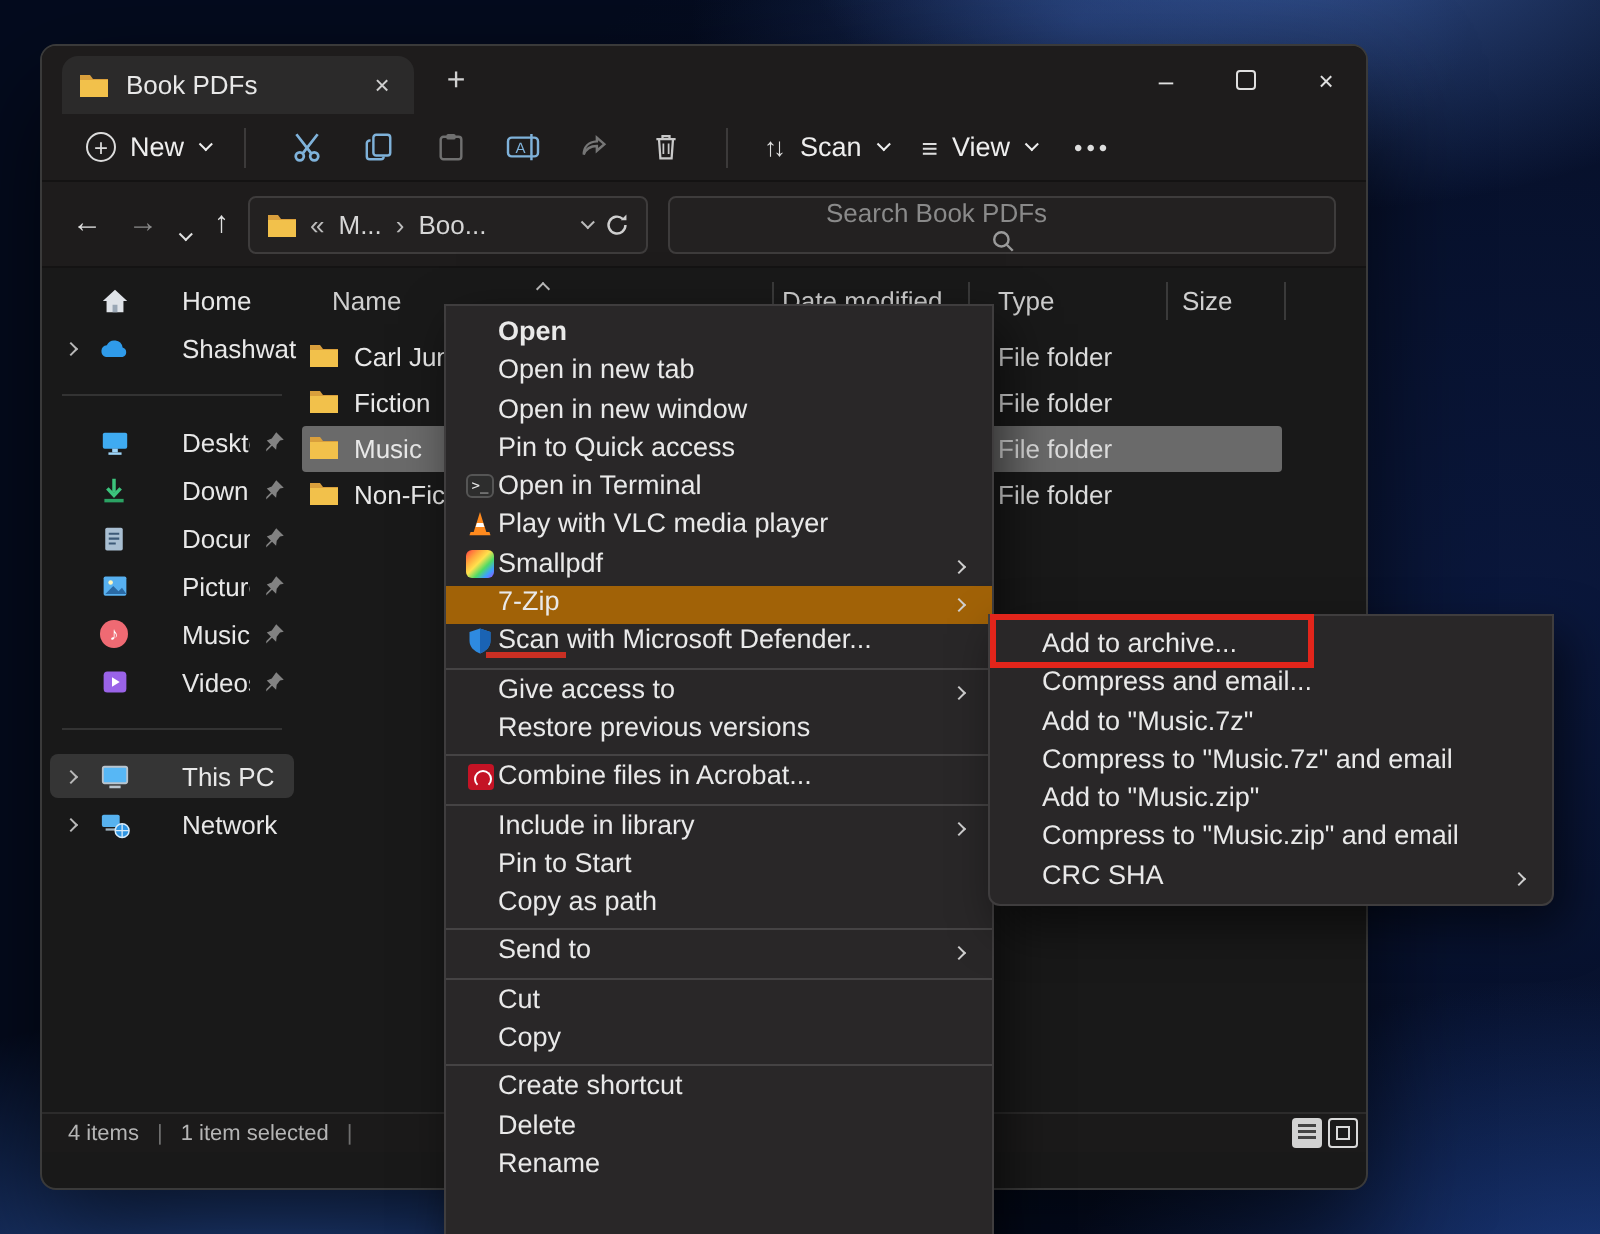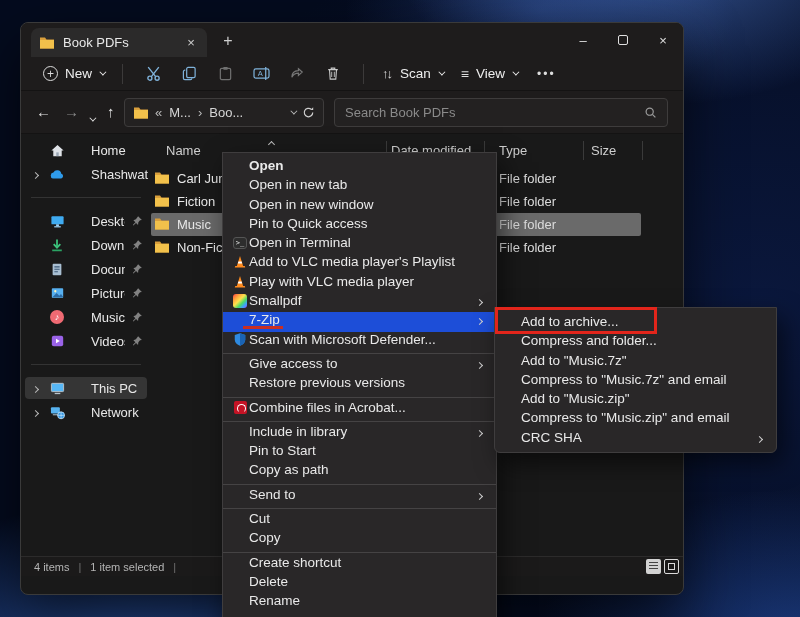--- a/index.html
+++ b/index.html
@@ -62,21 +62,21 @@
 
   
   .addressrow { position:absolute; left:0; top:68px; width:100%; height:43px; background:#1e1c1c;
     border-bottom:1px solid #141313; }
   .navbtn { position:absolute; top:12px; color:#e0e0e0; font-size:15px; }
   .addressbox, .searchbox {
     position:absolute; top:7px; height:29px; background:#232121; border:1px solid #3e3c3c;
     border-radius:4px; display:flex; align-items:center; font-size:13px; color:#d6d6d6;
   }
   .addressbox { left:103px; width:200px; padding:0 8px; gap:7px; }
-  .searchbox  { left:313px; width:334px; padding:0 10px; }
+  .searchbox  { left:313px; width:334px; padding:0 10px;flex-direction:column; }
   .searchbox input { flex:1; background:transparent; border:none; outline:none; color:#d6d6d6;
     font-family:"Liberation Sans",sans-serif; font-size:13px; }
   .searchbox input::placeholder { color:#8a8a8a; }
   .crumb { white-space:nowrap; }
   .crumb-sep { color:#bbb; }
   .addr-spacer { flex:1; }
 
   
   .main { position:absolute; left:0; top:111px; width:100%; height:442px; background:#191919; }
 
@@ -124,21 +124,21 @@
     box-shadow:6px 10px 24px rgba(0,0,0,.55); font-size:13.5px; color:#e9e9e9;
   }
   .menu.mainmenu { left:222px; top:152px; width:275px; height:480px; padding-top:5px; }
   .menu.submenu  { left:494px; top:307px; width:283px; height:146px; padding-top:6px; border-radius:0 0 6px 6px; }
   .mi { height:19.3px; display:flex; align-items:flex-start; padding:0 10px 0 8px; position:relative; }
   .mi .mico { width:18px; height:16px; flex:none; display:flex; align-items:center; justify-content:center; margin-right:0; }
   .mi .mlabel { flex:1; white-space:nowrap; overflow:hidden; padding-left:0; }
   .mi.noicon .mlabel { padding-left:18px; }
   .mi .mchev { flex:none; color:#cfcfcf; margin-right:4px; }
   .mi.bold { font-weight:bold; }
-  .mi.hl { background:#1d4ed8; }
+  .mi.hl { background:#a16207; }
   .msep { height:1px; background:#454344; margin:2px 0; }
   .term-badge { width:14px; height:12px; background:#2d2d2d; border:1px solid #555; border-radius:3px;
     color:#e8e8e8; font-size:7px; display:flex; align-items:center; justify-content:center; font-family:"DejaVu Sans Mono",monospace; }
   .smallpdf-badge { width:14px; height:14px; border-radius:3px;
     background:linear-gradient(135deg,#ff4040 0%,#ffa63d 25%,#ffe14d 45%,#4ddb66 65%,#3da0ff 82%,#9a4dff 100%); }
   .acrobat-badge { width:13px; height:13px; border-radius:2px; background:#c41325; position:relative; }
   .acrobat-badge::after { content:""; position:absolute; left:3px; top:3px; width:7px; height:7px;
     border:1.6px solid #fff; border-radius:50%; border-bottom-color:transparent; }
 
   
@@ -516,30 +516,20 @@
       <span class="mlabel">Open in Terminal</span>
     </div>
     <div class="mi">
       <span class="mico">
         <svg width="14" height="14" viewBox="0 0 16 16">
           <path d="M8 1.2 11.6 12.6H4.4Z" fill="#ff8a1e"></path>
           <path d="M6.2 7.4h3.6l.7 2.3H5.5z" fill="#fff"></path>
           <path d="M2.6 12.6h10.8l.6 1.8H2z" fill="#ff8a1e"></path>
         </svg>
       </span>
-      <span class="mlabel">Add to VLC media player's Playlist</span>
-    </div>
-    <div class="mi">
-      <span class="mico">
-        <svg width="14" height="14" viewBox="0 0 16 16">
-          <path d="M8 1.2 11.6 12.6H4.4Z" fill="#ff8a1e"></path>
-          <path d="M6.2 7.4h3.6l.7 2.3H5.5z" fill="#fff"></path>
-          <path d="M2.6 12.6h10.8l.6 1.8H2z" fill="#ff8a1e"></path>
-        </svg>
-      </span>
       <span class="mlabel">Play with VLC media player</span>
     </div>
     <div class="mi">
       <span class="mico">
         <span class="smallpdf-badge"></span>
       </span>
       <span class="mlabel">Smallpdf</span>
       <span class="mchev"><span class="chev r small"></span></span>
     </div>
     <div class="mi noicon hl">
@@ -603,21 +593,21 @@
     <div class="mi noicon">
       <span class="mlabel">Rename</span>
     </div>
   </div>
 
 <div class="menu submenu z50" id="submenu">
     <div class="mi noicon">
       <span class="mlabel">Add to archive...</span>
     </div>
     <div class="mi noicon">
-      <span class="mlabel">Compress and folder...</span>
+      <span class="mlabel">Compress and email...</span>
     </div>
     <div class="mi noicon">
       <span class="mlabel">Add to "Music.7z"</span>
     </div>
     <div class="mi noicon">
       <span class="mlabel">Compress to "Music.7z" and email</span>
     </div>
     <div class="mi noicon">
       <span class="mlabel">Add to "Music.zip"</span>
     </div>

